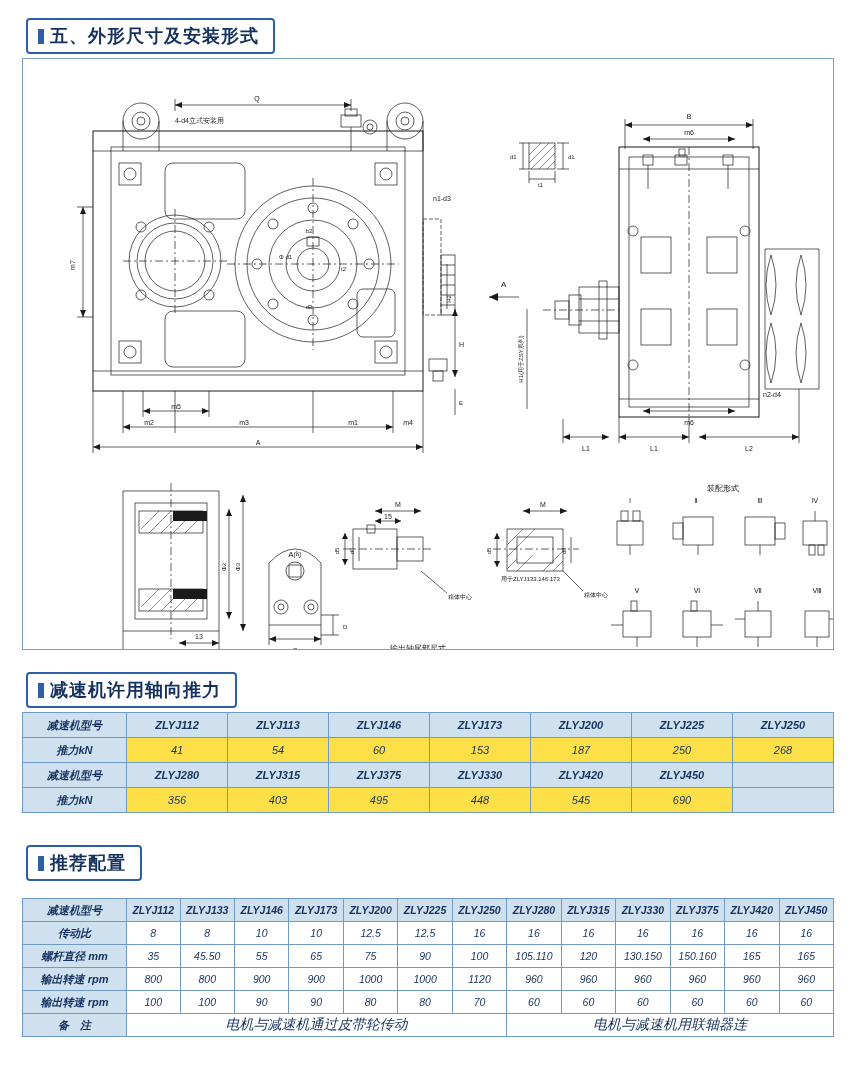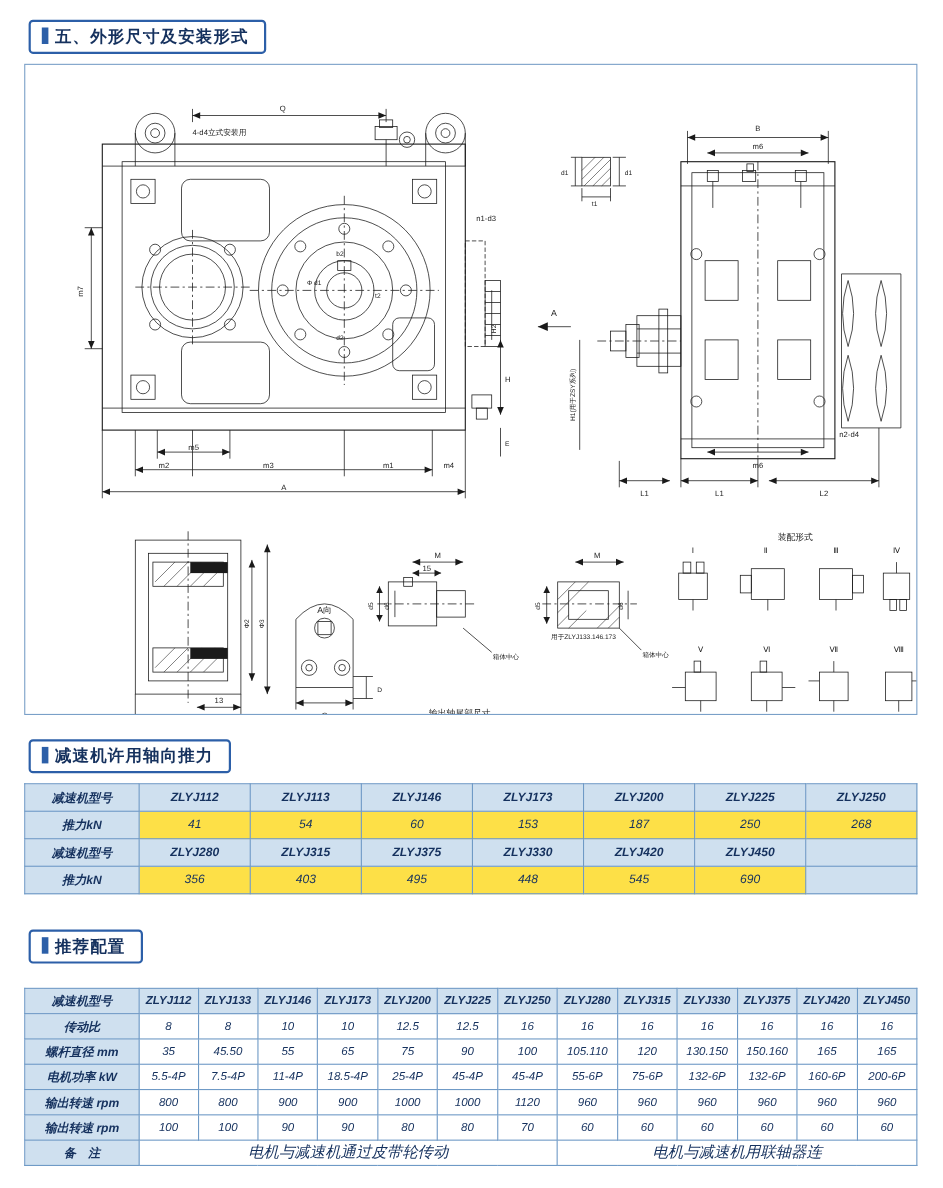--- a/index.html
+++ b/index.html
@@ -25,21 +25,21 @@
     position: relative;
   }
   .sec-header .bar {
     display: inline-block;
     width: 6px; height: 15px;
     background: #2c5fa8;
     vertical-align: -2px;
     margin-right: 6px;
   }
   .sec-header .txt {
-    font-size: 15px;
+    font-size: 18px;
     font-weight: bold;
     color: #15315e;
     letter-spacing: 1px;
   }
 
   #hdr1 { position:absolute; left:26px; top:18px; }
   #hdr2 { position:absolute; left:26px; top:672px; }
   #hdr3 { position:absolute; left:26px; top:845px; }
 
   
@@ -623,36 +623,20 @@
         <td>90</td>
         <td>100</td>
         <td>105.110</td>
         <td>120</td>
         <td>130.150</td>
         <td>150.160</td>
         <td>165</td>
         <td>165</td>
       </tr>
       <tr>
-        <td class="rowhead">电机功率 kW</td>
-        <td>5.5-4P</td>
-        <td>7.5-4P</td>
-        <td>11-4P</td>
-        <td>18.5-4P</td>
-        <td>25-4P</td>
-        <td>45-4P</td>
-        <td>45-4P</td>
-        <td>55-6P</td>
-        <td>75-6P</td>
-        <td>132-6P</td>
-        <td>132-6P</td>
-        <td>160-6P</td>
-        <td>200-6P</td>
-      </tr>
-      <tr>
         <td class="rowhead">输出转速 rpm</td>
         <td>800</td>
         <td>800</td>
         <td>900</td>
         <td>900</td>
         <td>1000</td>
         <td>1000</td>
         <td>1120</td>
         <td>960</td>
         <td>960</td>

